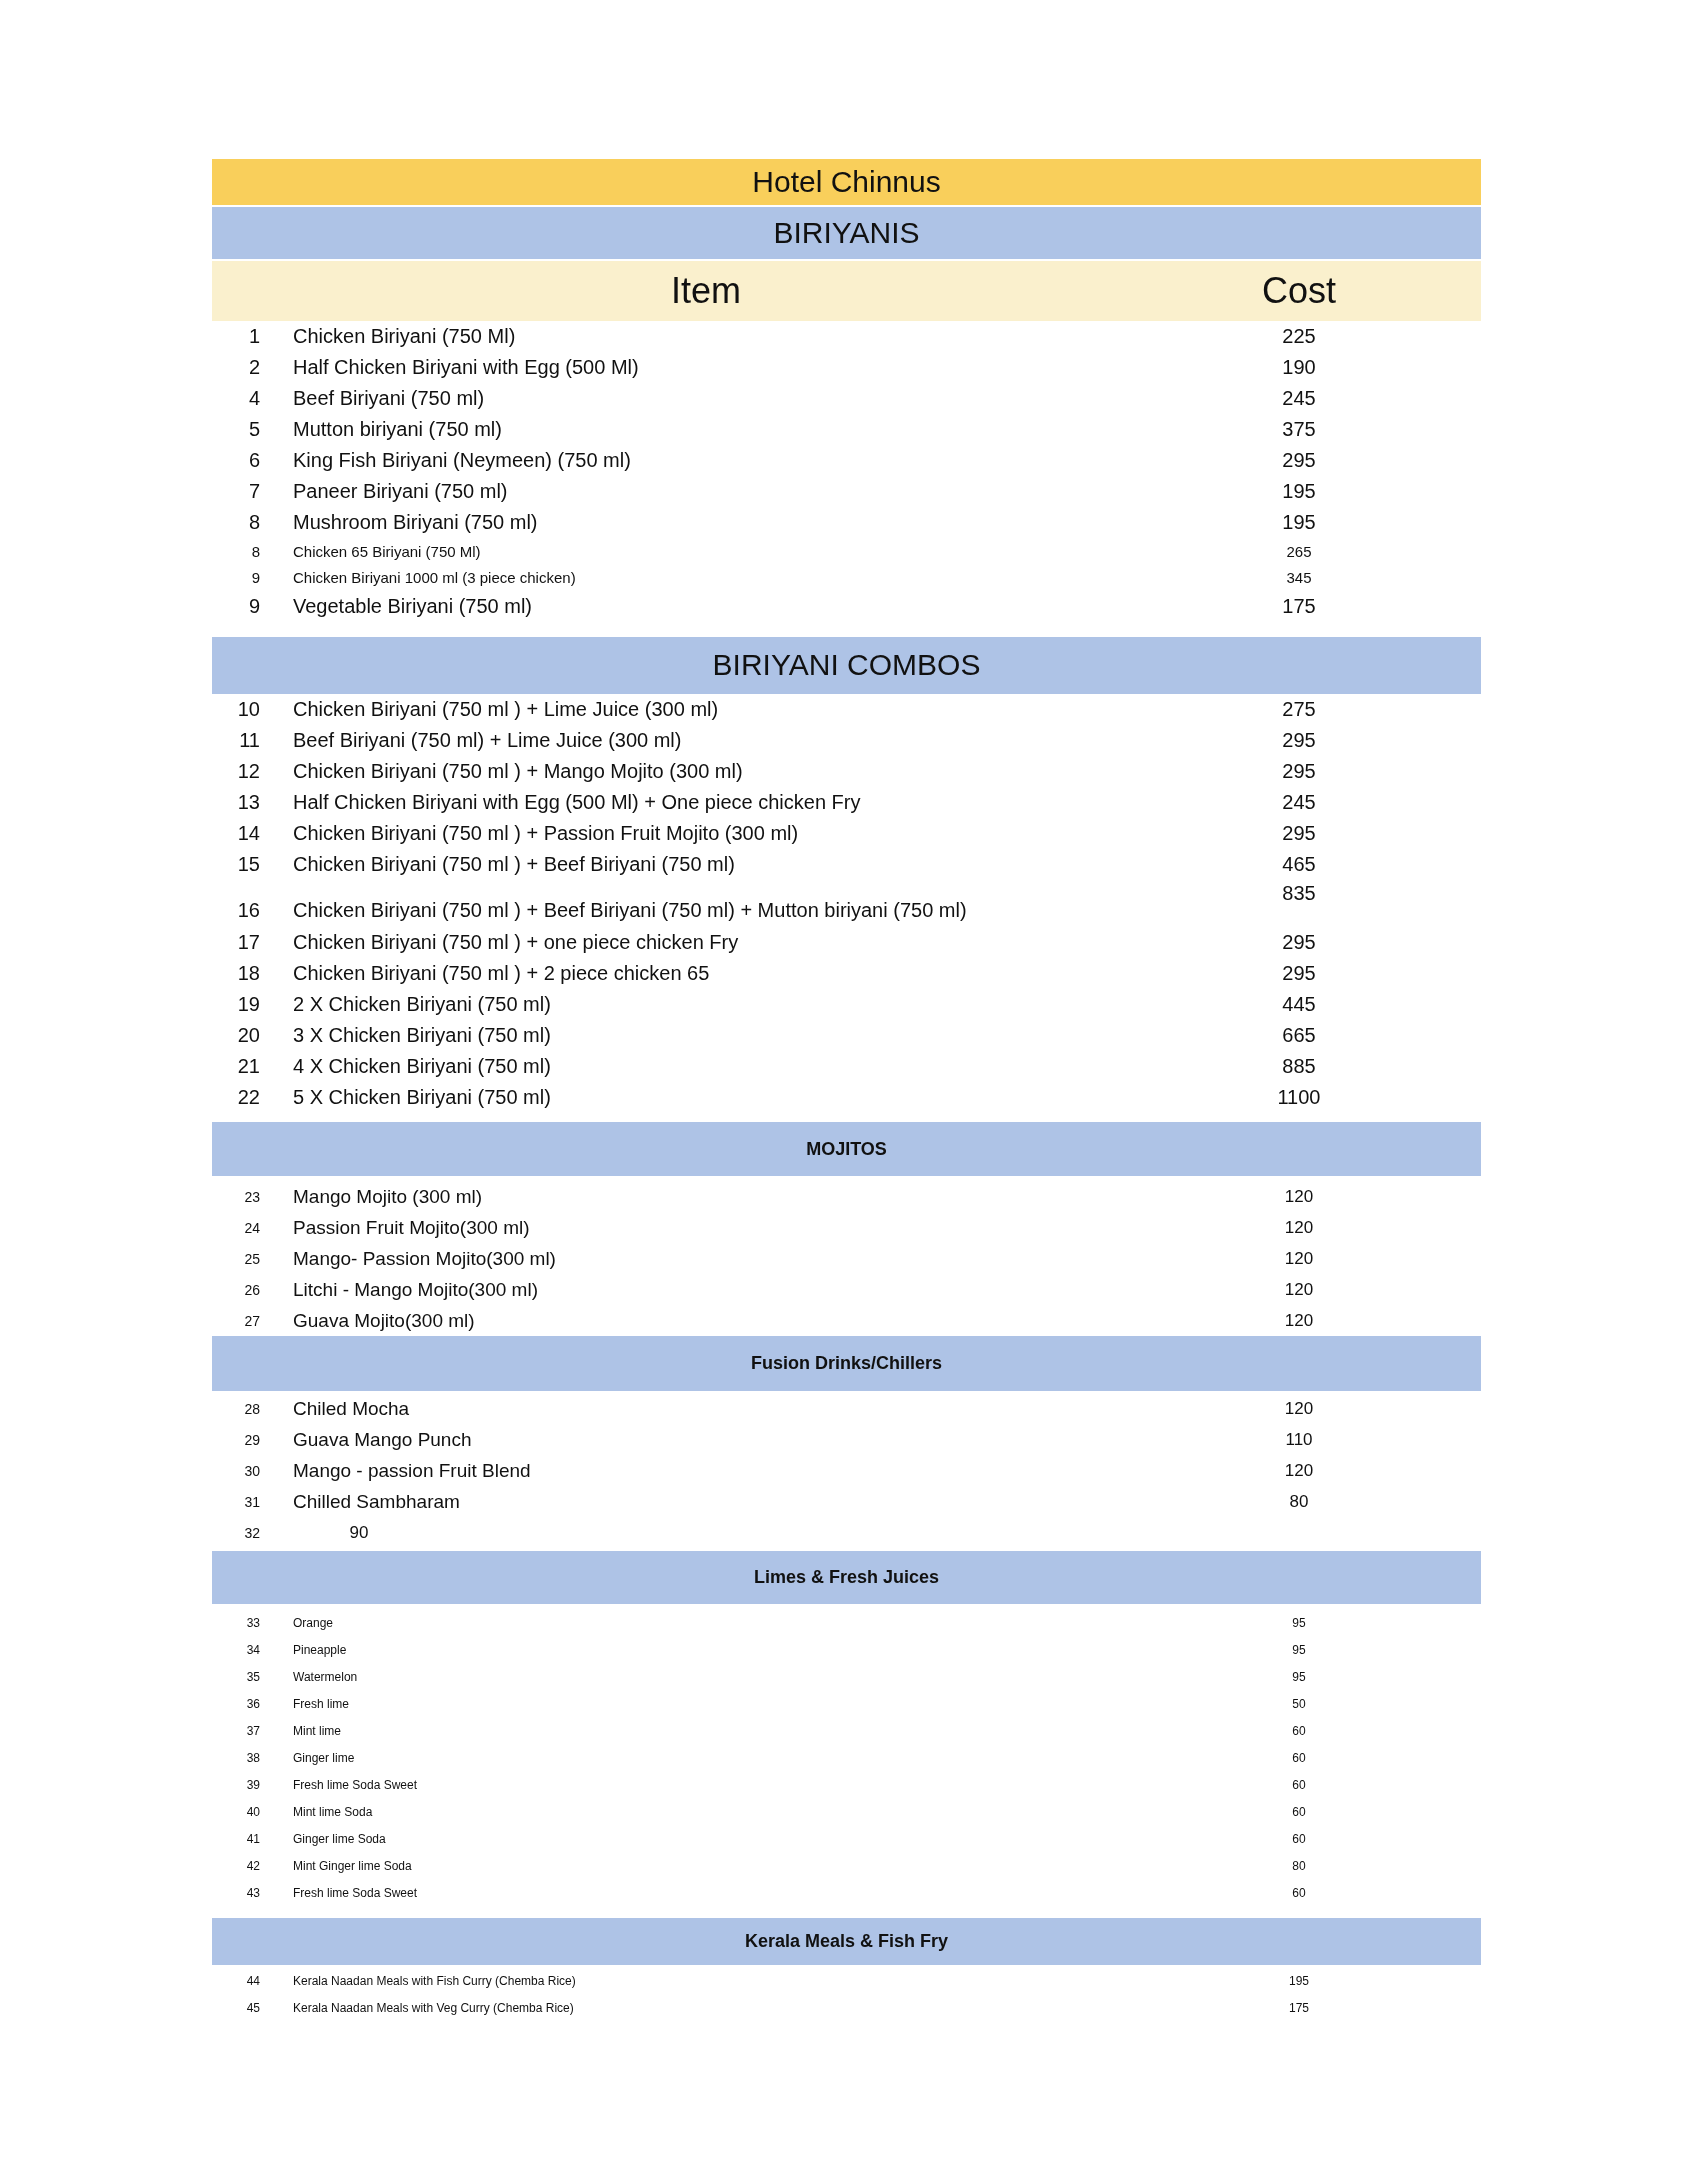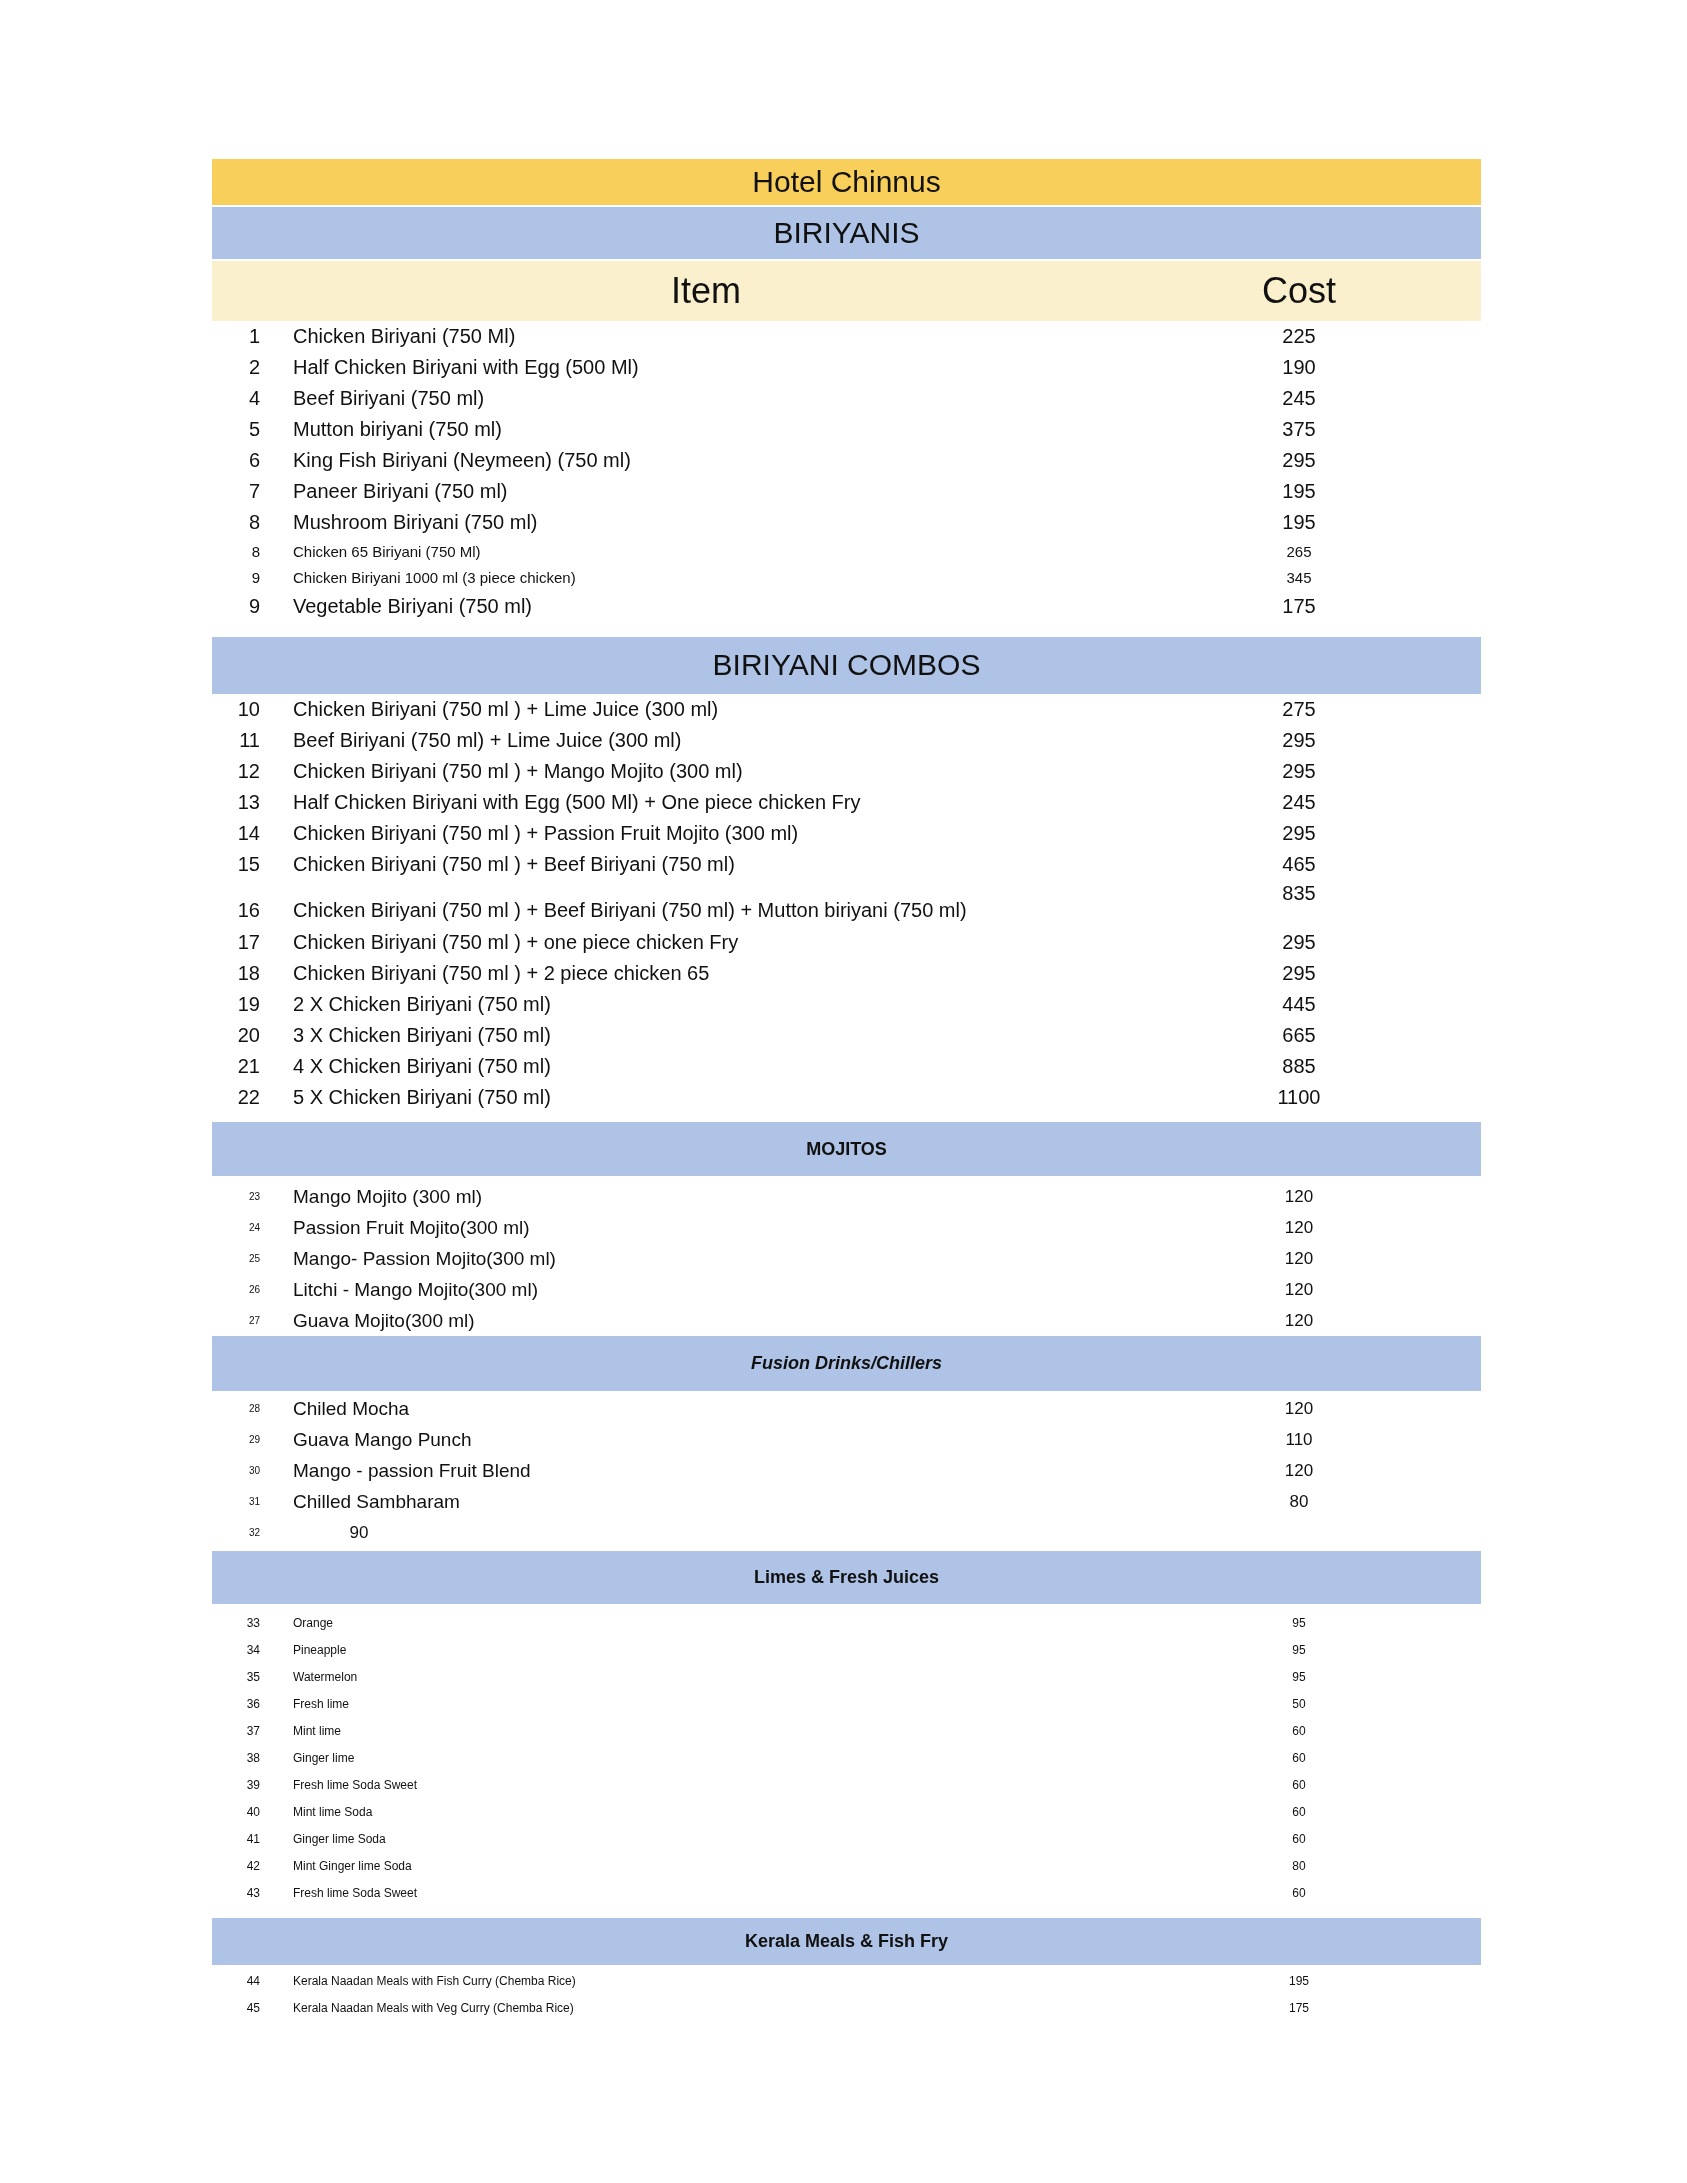--- a/index.html
+++ b/index.html
@@ -7,39 +7,39 @@
   .page{position:relative;width:1687px;height:2183px;background:#fff;overflow:hidden;}
   .menu{position:absolute;left:212px;top:159px;width:1269px;}
 
   .band{display:flex;align-items:center;justify-content:center;text-align:center;}
   .band-title{height:46px;background:var(--gold,#F9CF5B);font-size:30px;margin-bottom:2px;}
   .band-lg{height:52px;background:var(--blue,#AEC3E6);font-size:30px;}
   .band-sm{height:54px;background:var(--blue,#AEC3E6);font-size:18px;font-weight:bold;}
 
   .band-combos{margin-top:14.6px;height:57px;}
   .band-mojitos{margin-top:9.3px;margin-bottom:5.3px;}
-  .band-fusion{margin-bottom:2px;height:55px;font-style:italic;}
+  .band-fusion{margin-bottom:2px;height:55px;}
   .band-limes{margin-top:2.6px;margin-bottom:5.3px;height:53px;}
   .band-kerala{margin-top:11.2px;margin-bottom:3.3px;height:47px;}
 
   .col-header{display:flex;align-items:center;height:60px;background:var(--cream,#FAF0CD);font-size:36px;margin-top:2px;}
   .col-header .ih{flex:1;text-align:center;}
   .col-header .ch{width:198px;flex:none;text-align:center;}
   .col-header .rp{width:83px;flex:none;}
 
   .row{display:flex;align-items:center;}
   .row .no{width:48px;flex:none;text-align:right;}
   .row .item{flex:1;padding-left:33px;white-space:nowrap;}
   .row .cost{width:198px;flex:none;text-align:center;}
   .row .rp{width:83px;flex:none;}
 
   .v-a{height:31px;font-size:20px;}
   .v-b{height:26.5px;font-size:15px;}
   .v-c{height:31px;font-size:19px;}
-  .v-c .no{font-size:10px;}
+  .v-c .no{font-size:14px;}
   .v-c .cost{font-size:17px;}
   .v-d{height:27px;font-size:12px;}
 
   .row-tall{height:42px;align-items:flex-end;padding-bottom:5.3px;}
   .row-tall .cost{align-self:flex-start;padding-top:2.6px;}
 </style>
 </head>
 <body style="color: rgb(17, 17, 17); background: rgb(255, 255, 255);">
 
 <div class="page">

